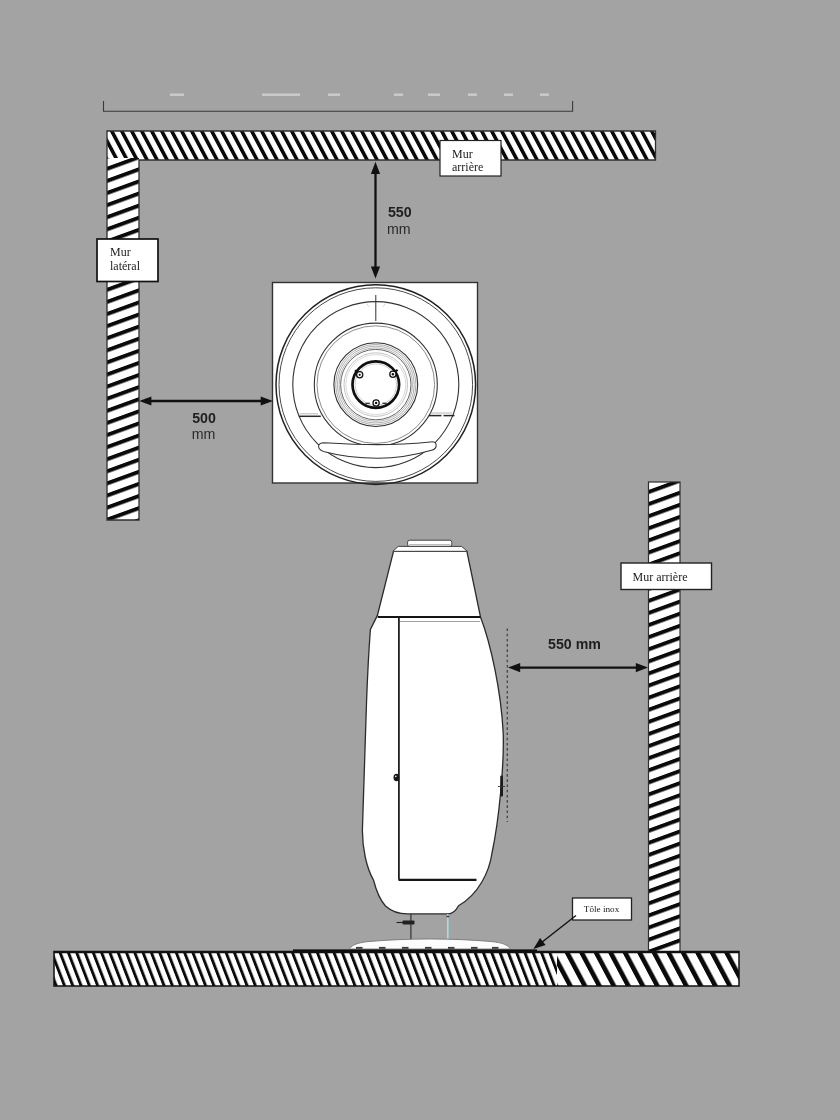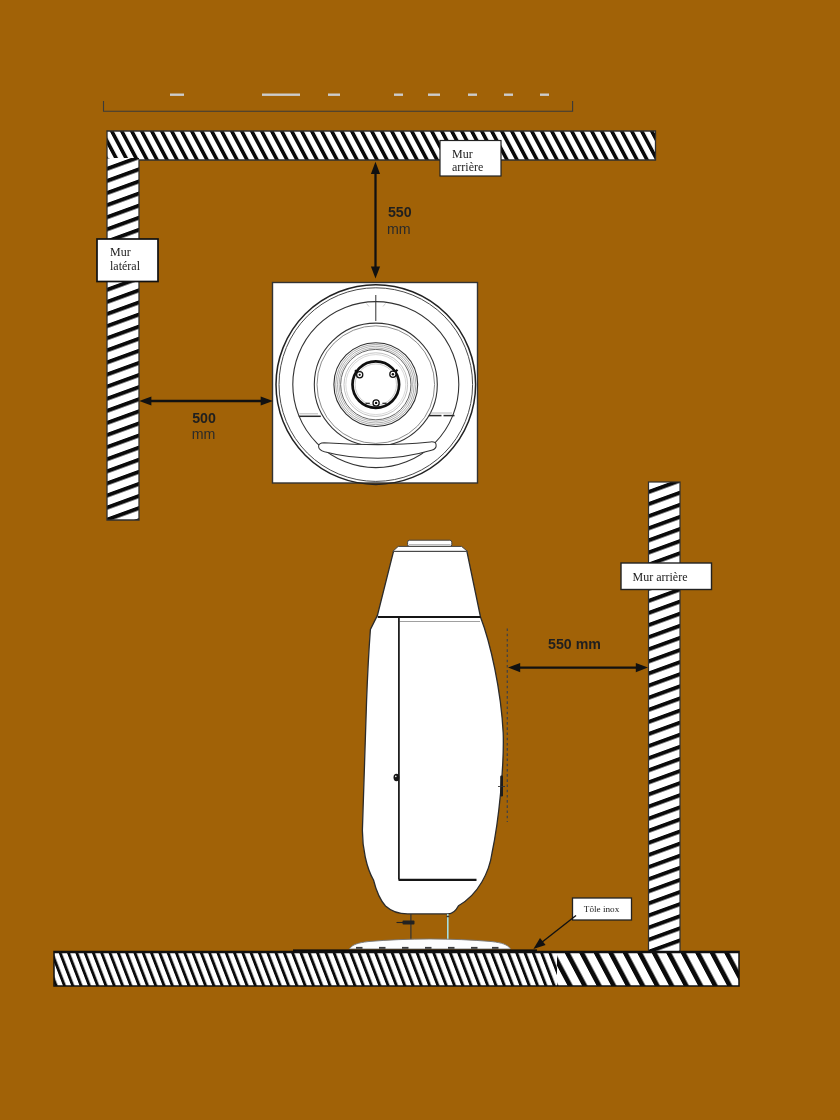--- a/index.html
+++ b/index.html
@@ -1,16 +1,16 @@
 <!DOCTYPE html>
 <html><head>
 <meta charset="utf-8">
 <style>
   html,body{margin:0;padding:0;background:#fff;}
-  .page{position:relative;width:840px;height:1120px;background:#a16207;overflow:hidden;}
+  .page{position:relative;width:840px;height:1120px;background:#a3a3a3;overflow:hidden;}
   svg{display:block;}
   text{font-family:"Liberation Serif", serif;fill:#1c1c1c;}
   .dim{font-family:"Liberation Sans", sans-serif;font-weight:bold;fill:#1f1f1f;}
   .dimr{font-family:"Liberation Sans", sans-serif;font-weight:normal;fill:#2a2a2a;}
 </style>
 </head>
 <body>
 <div class="page">
 <svg width="840" height="1120" viewBox="0 0 840 1120" xmlns="http://www.w3.org/2000/svg">
 <defs>

